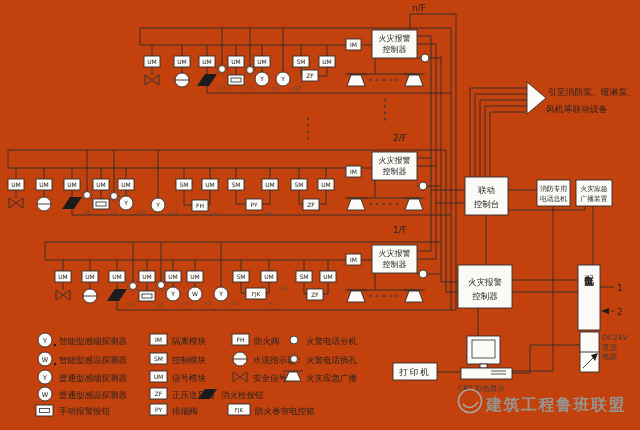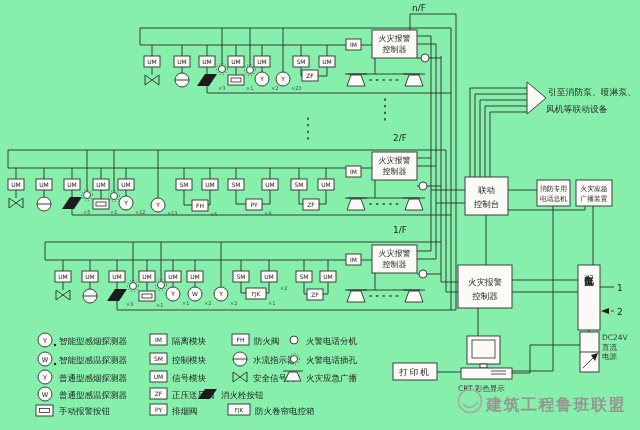--- a/index.html
+++ b/index.html
@@ -1,16 +1,16 @@
 <!DOCTYPE html>
 <html><head>
 <meta charset="utf-8">
 <style>
   html,body{margin:0;padding:0;background:#e9e9e7;}
-  .stage{position:relative;width:640px;height:430px;background:#86efac;overflow:hidden;
+  .stage{position:relative;width:640px;height:430px;background:#c2410c;overflow:hidden;
          font-family:"DejaVu Sans",sans-serif;}
   .stage svg{position:absolute;left:0;top:0;}
   .w{fill:none;stroke:#2e2e2e;stroke-width:0.9;}
   .w2{fill:none;stroke:#2e2e2e;stroke-width:0.8;}
   .bx{fill:#fbfaf7;stroke:#2e2e2e;stroke-width:0.9;}
   .bk{fill:#1c1c1c;stroke:none;}
   .dots{stroke:#3a3a3a;stroke-width:1.6;stroke-dasharray:1.2 5.4;stroke-linecap:round;fill:none;}
   .dash{stroke:#2e2e2e;stroke-width:0.9;stroke-dasharray:3 2.4;fill:none;}
   text{fill:#232323;}
   .t5{font-size:5px;fill:#4a4a4a;}

